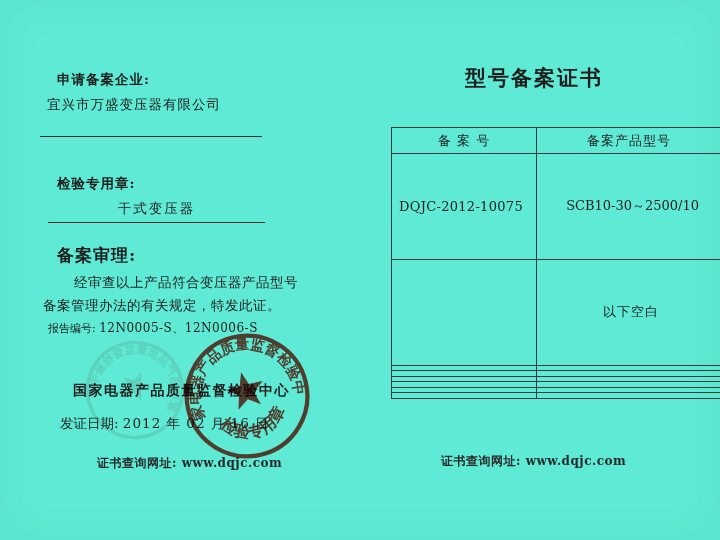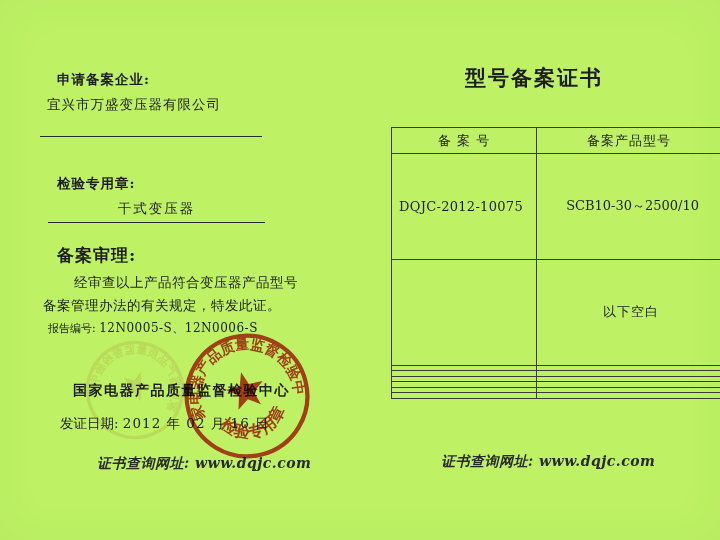--- a/index.html
+++ b/index.html
@@ -4,21 +4,21 @@
 <style>
   * { margin: 0; padding: 0; box-sizing: border-box; }
   html, body { width: 720px; height: 540px; background: #ffffff; overflow: hidden; }
   body {
     font-family: "DejaVu Serif", "Liberation Serif", serif;
     color: #1e1e1e;
   }
   .canvas {
     position: relative;
     width: 720px; height: 540px;
-    background: #bef264;
+    background: #5eead4;
     box-shadow: inset 0 0 50px rgba(0,0,0,0.035);
   }
   .abs { position: absolute; }
 
   
   .applicant-label { left: 57px; top: 71px; font-size: 13.5px; font-weight: bold; letter-spacing: 1px; }
   .applicant-name {
     left: 40px; top: 96px; width: 222px;
     font-size: 13.5px; padding: 0 0 22px 7px; letter-spacing: 1px;
     border-bottom: 1.5px solid #2b2b2b;
@@ -30,21 +30,21 @@
     border-bottom: 1.5px solid #2b2b2b;
   }
   .review-label { left: 57px; top: 244px; font-size: 17px; font-weight: bold; letter-spacing: 1px; }
   .review-paragraph { left: 43px; top: 271px; width: 310px; font-size: 13.5px; line-height: 23px; letter-spacing: 0.5px; }
   .review-paragraph .indent { padding-left: 31px; }
   .report-line { left: 48px; top: 320px; font-size: 11px; }
   .report-line .val { font-size: 12px; letter-spacing: 0.5px; }
   .issuer-name { left: 73px; top: 382px; font-size: 14px; font-weight: bold; letter-spacing: 1.5px; }
   .date-line { left: 60px; top: 415px; font-size: 13.5px; }
   .date-line .val { letter-spacing: 1px; }
-  .footer { font-size: 14px; font-weight: bold; color: #2a2a2a; letter-spacing: 0.5px; font-style: italic; }
+  .footer { font-size: 12px; font-weight: bold; color: #2a2a2a; letter-spacing: 0.5px; }
   .left-footer  { left: 97px;  top: 455px; }
   .right-footer { left: 441px; top: 453px; }
 
   
   .seal { pointer-events: none; }
   .seal-main {
     left: 181px; top: 330px; width: 132px; height: 132px;
     transform: rotate(-14deg);
     opacity: 0.89;
     mix-blend-mode: multiply;

